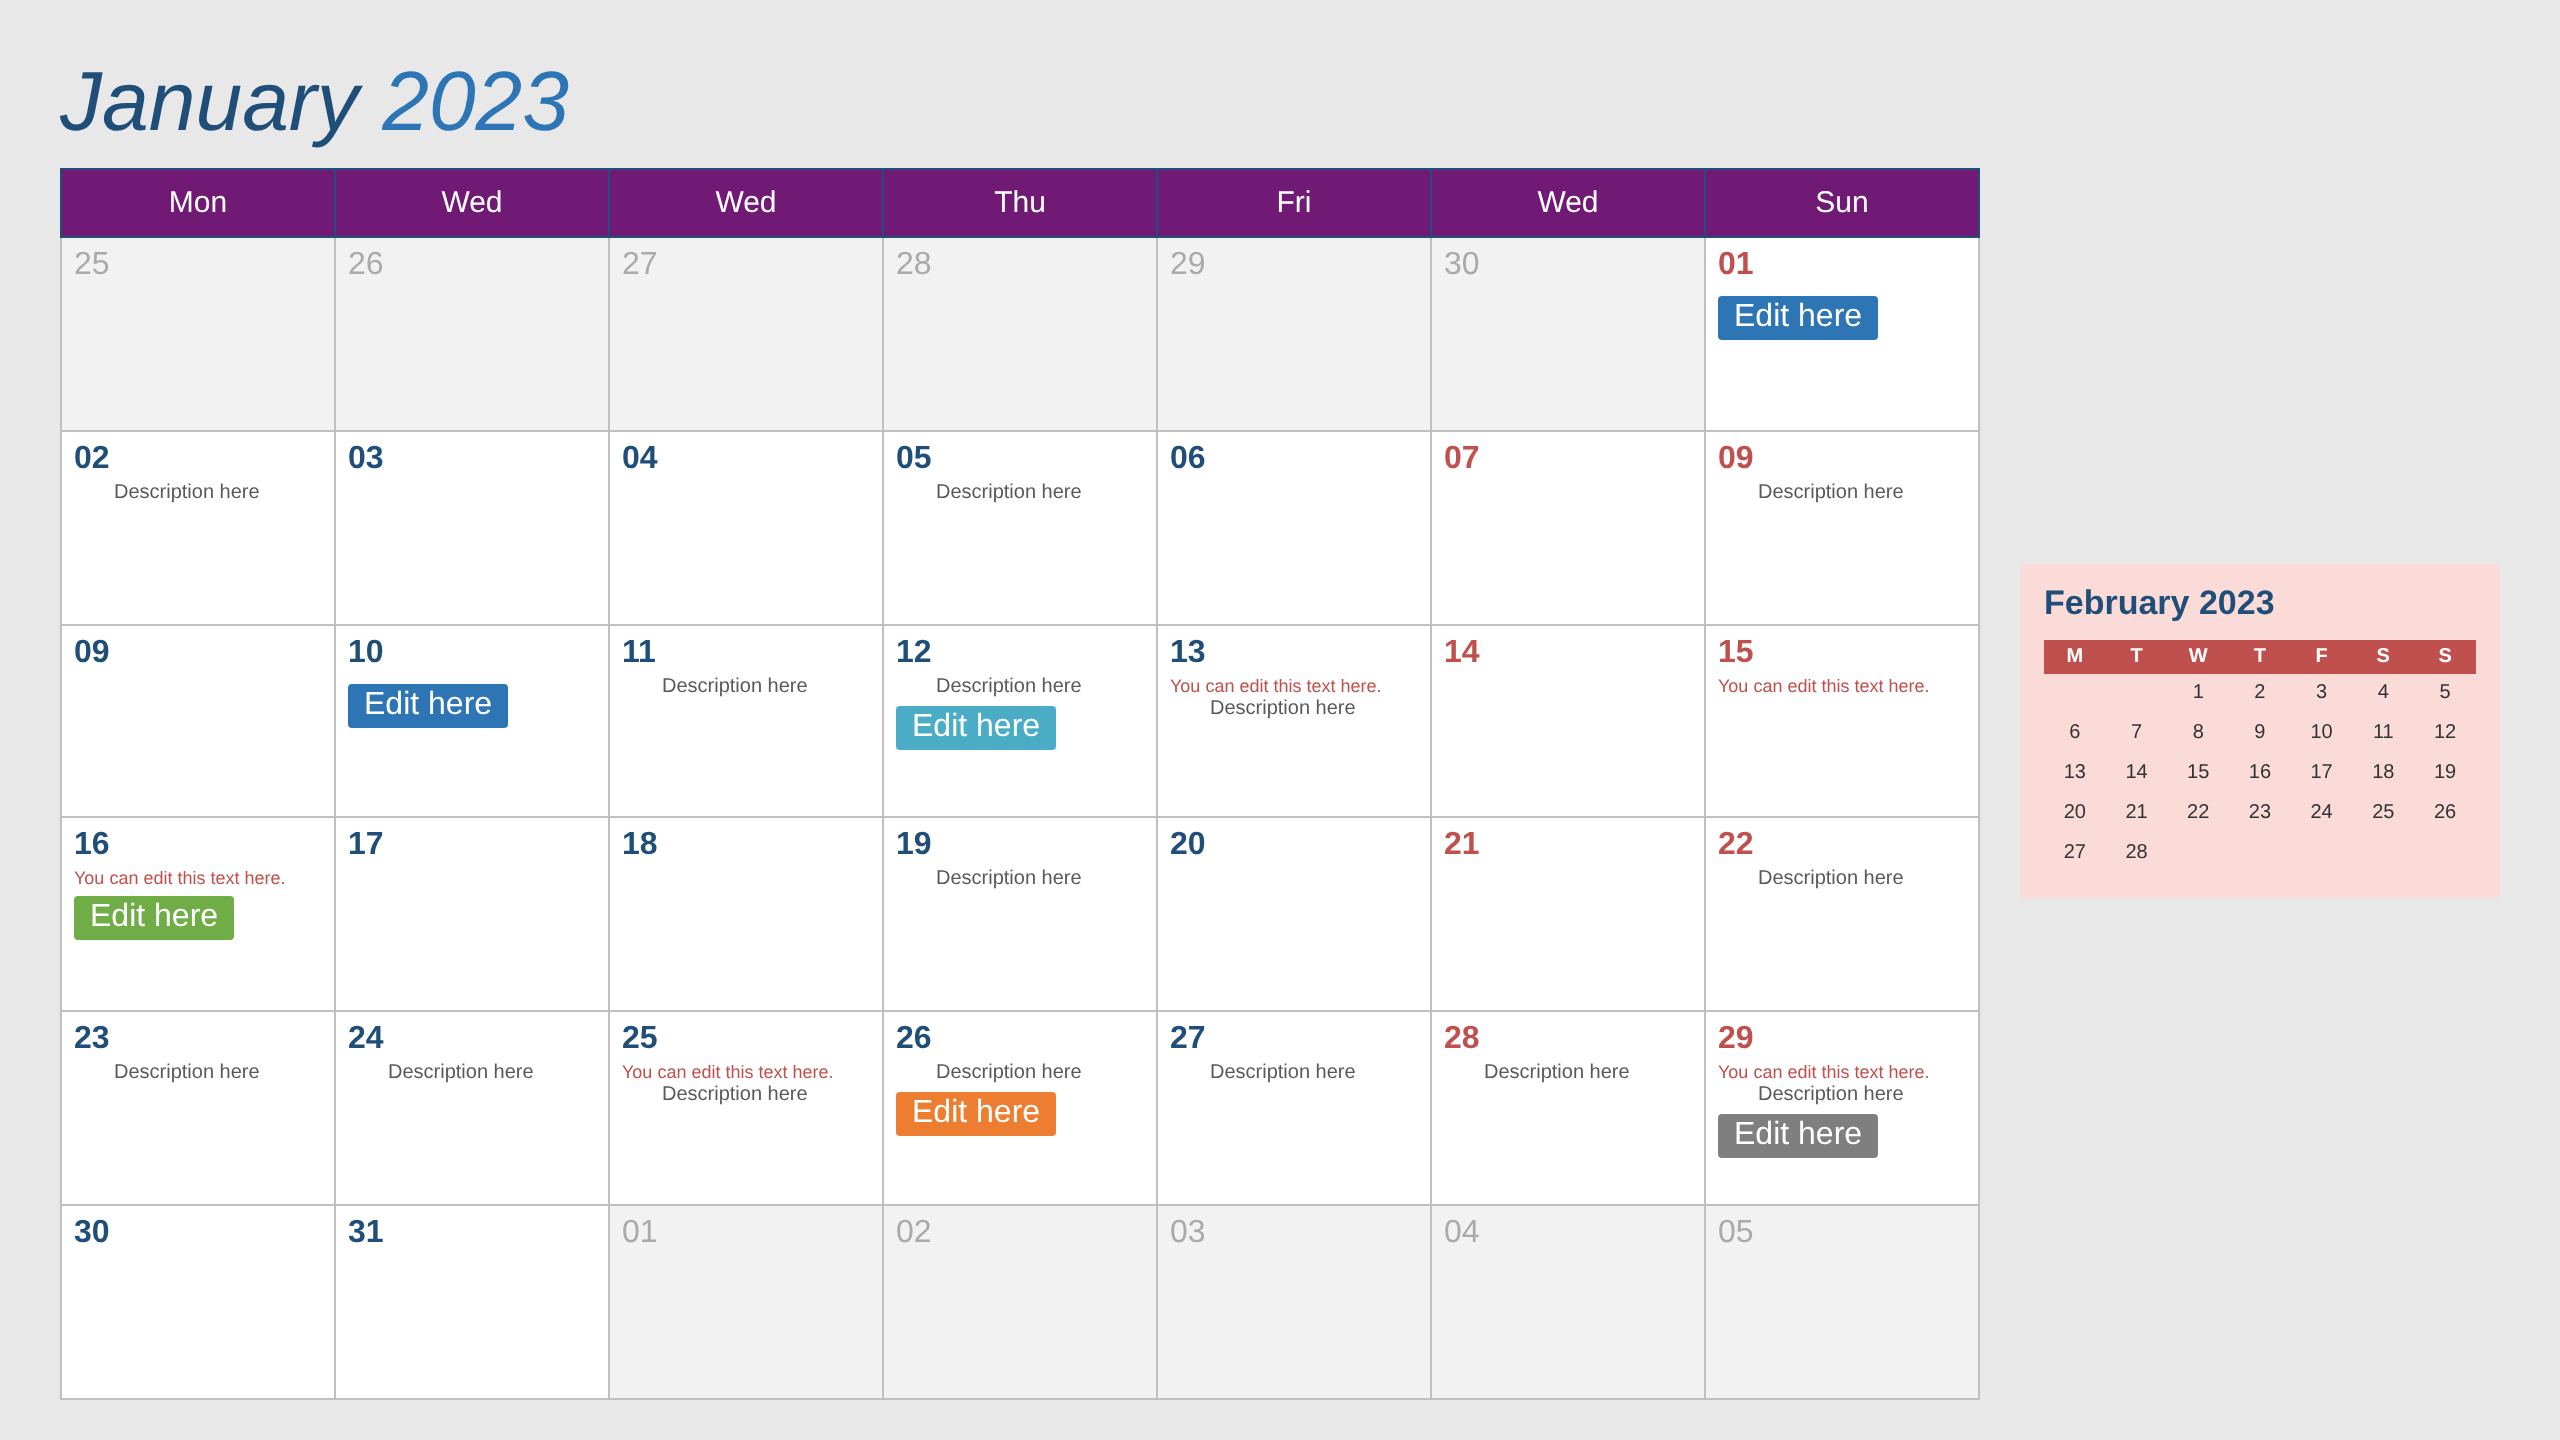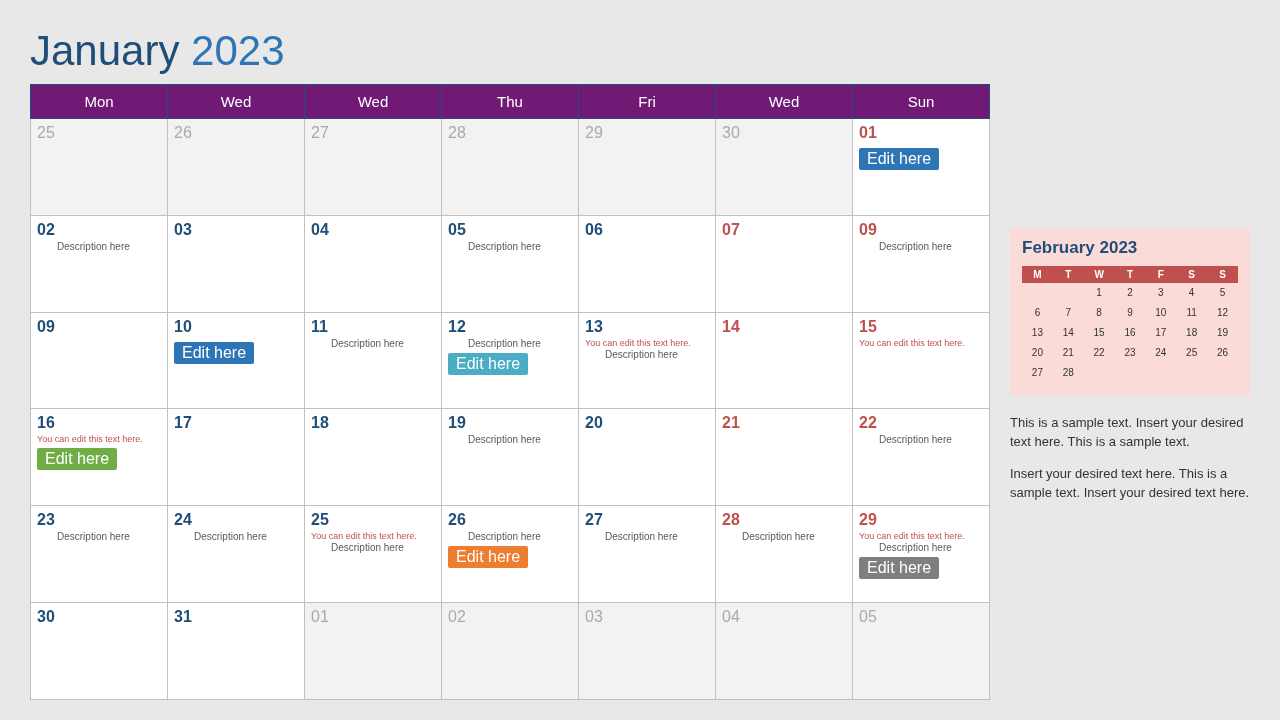--- a/index.html
+++ b/index.html
@@ -17,20 +17,21 @@
       flex: 1;
       display: flex;
       flex-direction: column;
     }
     .month-title {
       font-size: 42px;
       font-weight: 300;
       color: #1f4e79;
       margin-bottom: 12px;
       line-height: 1;
+      font-style: italic;
     }
     .month-title span.year {
       color: #2e75b6;
     }
     .calendar-table {
       border-collapse: collapse;
       width: 100%;
       flex: 1;
     }
     .calendar-table th {
@@ -365,17 +366,13 @@
             <td>28</td>
             <td></td>
             <td></td>
             <td></td>
             <td></td>
             <td></td>
           </tr>
         </tbody>
     </table>
   </div>
-  <div class="sample-text-block">
-    <p>This is a sample text. Insert your desired text here. This is a sample text.</p>
-    <p>Insert your desired text here. This is a sample text. Insert your desired text here.</p>
-  </div>
 </div>
 
 </body></html>

